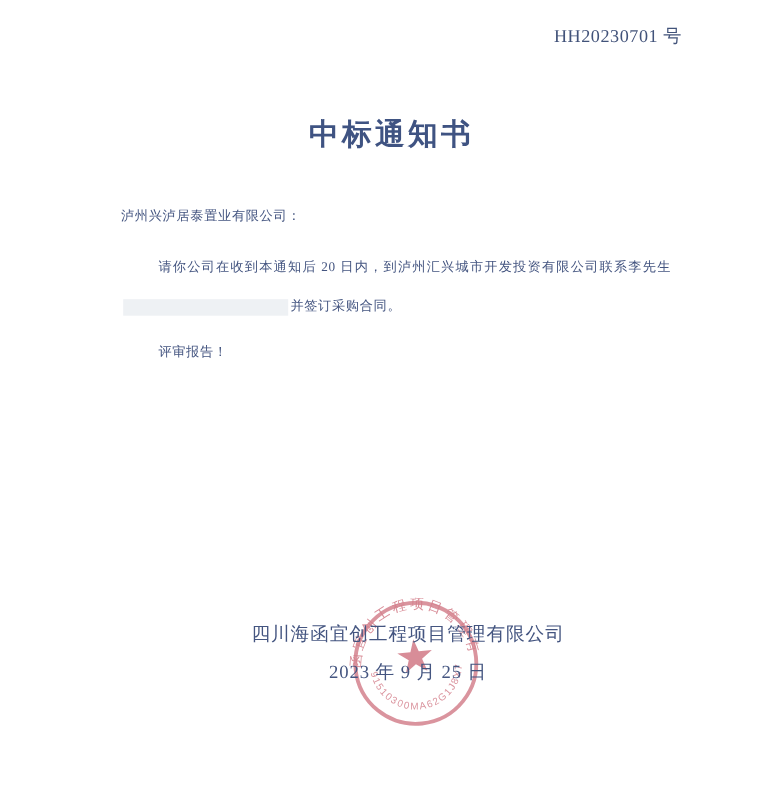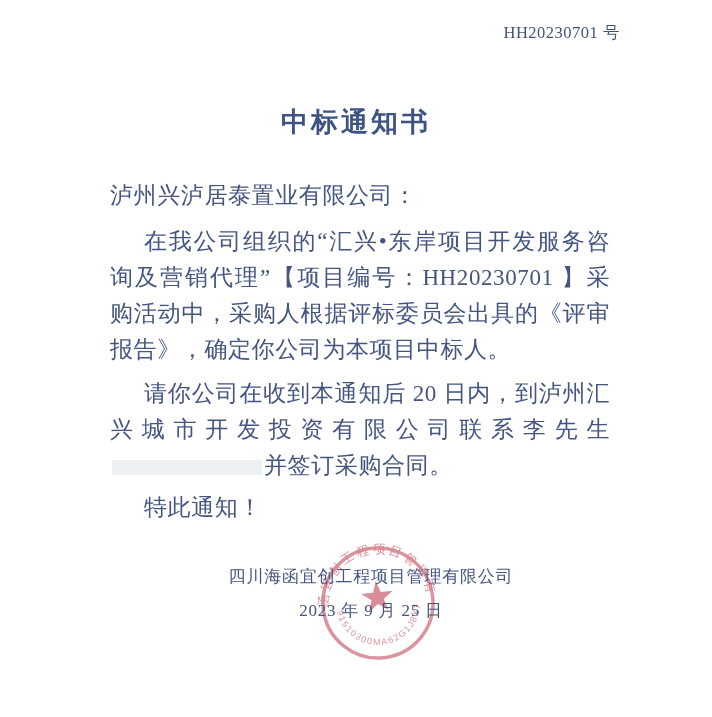--- a/index.html
+++ b/index.html
@@ -40,21 +40,21 @@
     font-weight: bold;
     letter-spacing: 3px;
     color: #3f5382;
     font-family: Liberation Sans, sans-serif;
   }
   .body-block {
     position: absolute;
     top: 178px;
     left: 110px;
     width: 500px;
-    font-size: 23px;
+    font-size: 12px;
     line-height: 36px;
     color: #445580;
     letter-spacing: 0.6px;
   }
   .salutation {
     margin: 0 0 10px 0;
     text-align: justify;
   }
   .para {
     margin: 0 0 8px 0;
@@ -105,23 +105,22 @@
 <body>
 
 <div class="page">
 
   <div class="doc-number">HH20230701 号</div>
 
   <div class="doc-title">中标通知书</div>
 
   <div class="body-block">
     <p class="salutation">泸州兴泸居泰置业有限公司：</p>
-    <p class="para">在我公司组织的“汇兴•东岸项目开发服务咨询及营销代理”【项目编号：HH20230701 】采购活动中，采购人根据评标委员会出具的《评审报告》，确定你公司为本项目中标人。</p>
     <p class="para tight"><span>请你公司在收到本通知后 20 日内，到泸州汇兴城市开发投资有限公司联系李先生</span><span class="redacted"></span><span>并签订采购合同。</span></p>
-    <p class="para">特此通知！</p>
+    <p class="para">评审报告！</p>
   </div>
 
   <div class="seal">
     <svg width="140" height="140" viewBox="0 0 140 140" xmlns="http://www.w3.org/2000/svg">
       <defs>
         <path id="sealArcTop" d="M 20,70 A 50,50 0 0 1 120,70"></path>
         <path id="sealArcBottom" d="M 28,70 A 42,42 0 0 0 112,70"></path>
       </defs>
       <circle cx="70" cy="70" r="55" fill="none" stroke="#d4818d" stroke-width="3.5" opacity="0.85"></circle>
       <text font-family="'Liberation Serif', serif" font-size="12.5" fill="#d4818d" opacity="0.9" letter-spacing="3">

